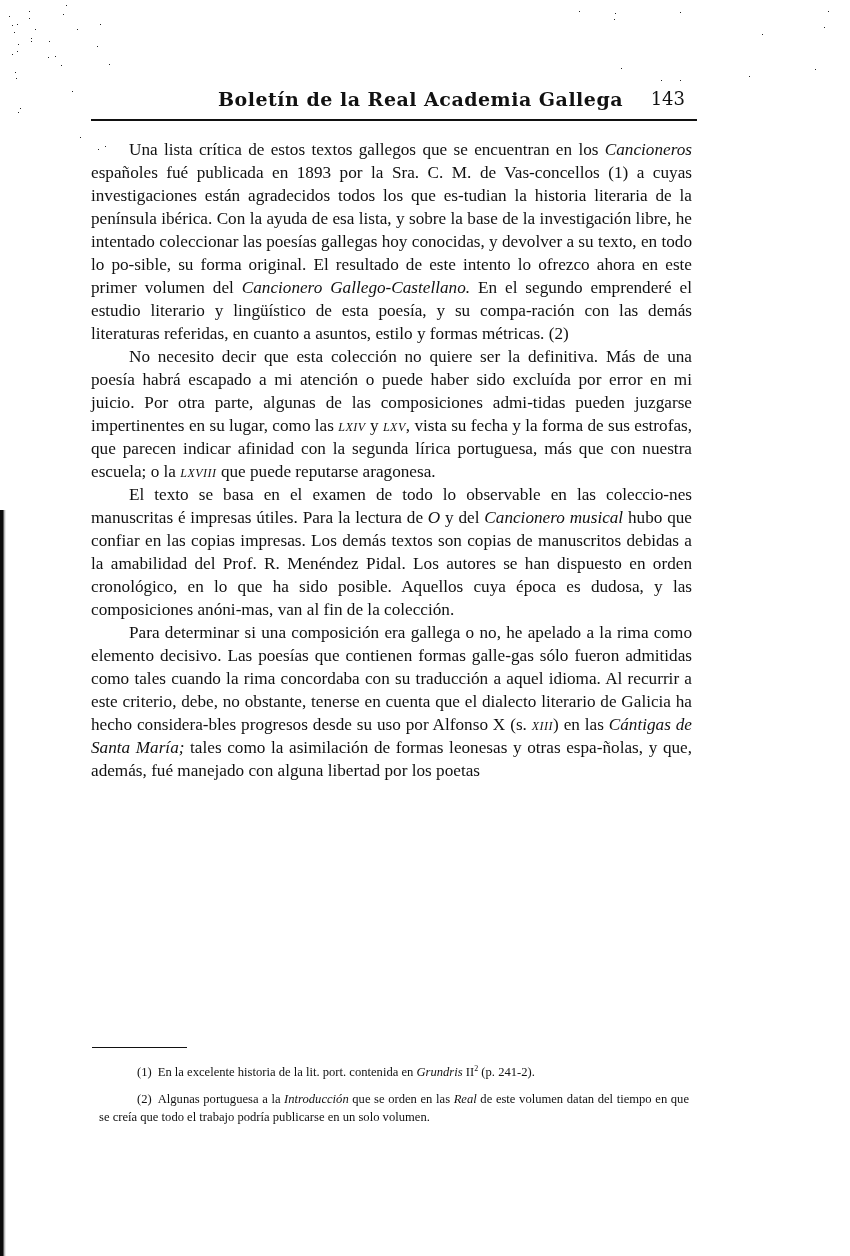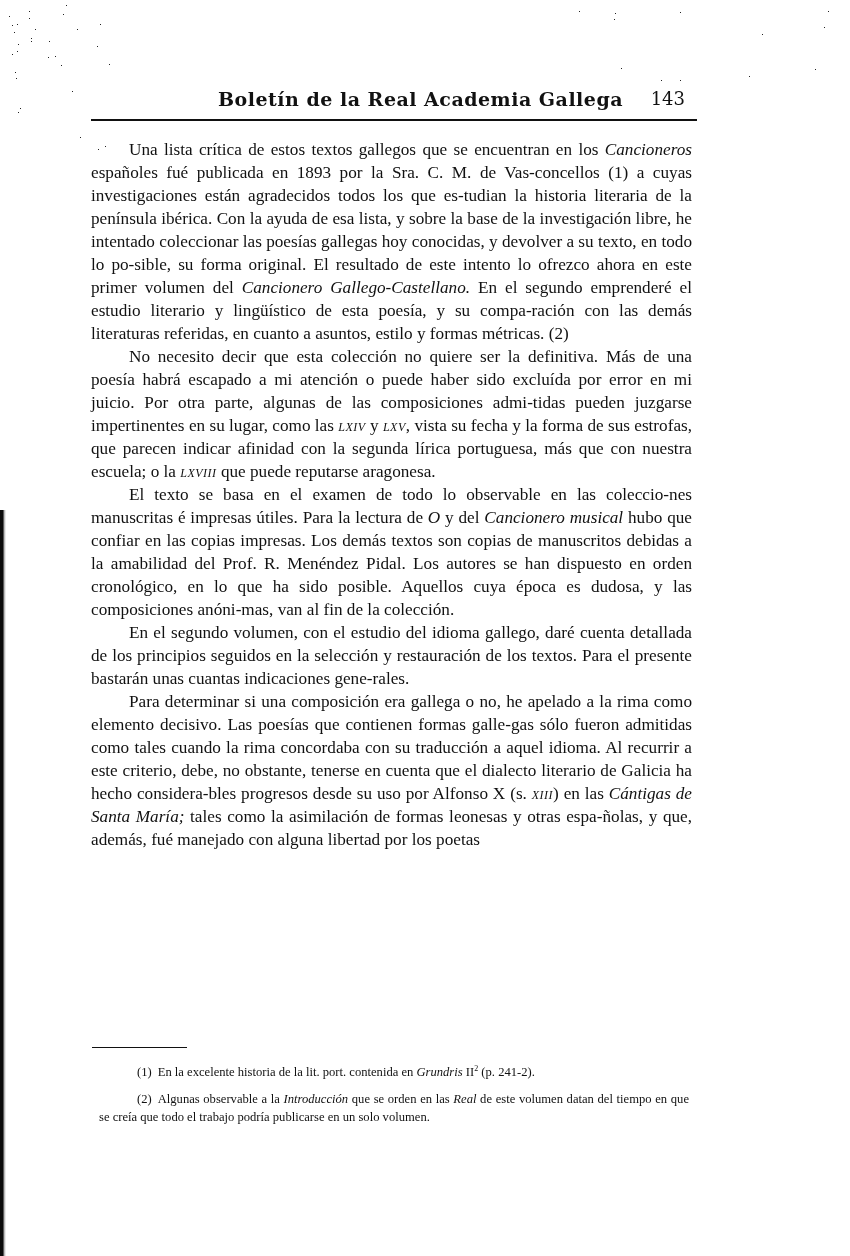--- a/index.html
+++ b/index.html
@@ -122,28 +122,27 @@
   <div class="running-head">
     <span class="running-title">Boletín de la Real Academia Gallega</span>
     <span class="page-number">143</span>
   </div>
   <div class="head-rule"></div>
 
   <div class="body-text" id="body-text">
       <p><span>Una lista crítica de estos textos gallegos que se encuentran en los </span><i>Cancioneros</i><span> españoles fué publicada en 1893 por la Sra. C. M. de Vas-concellos (1) a cuyas investigaciones están agradecidos todos los que es-tudian la historia literaria de la península ibérica. Con la ayuda de esa lista, y sobre la base de la investigación libre, he intentado coleccionar las poesías gallegas hoy conocidas, y devolver a su texto, en todo lo po-sible, su forma original. El resultado de este intento lo ofrezco ahora en este primer volumen del </span><i>Cancionero Gallego-Castellano.</i><span> En el segundo emprenderé el estudio literario y lingüístico de esta poesía, y su compa-ración con las demás literaturas referidas, en cuanto a asuntos, estilo y formas métricas. (2)</span></p>
       <p><span>No necesito decir que esta colección no quiere ser la definitiva. Más de una poesía habrá escapado a mi atención o puede haber sido excluída por error en mi juicio. Por otra parte, algunas de las composiciones admi-tidas pueden juzgarse impertinentes en su lugar, como las </span><span class="sc">LXIV</span><span> y </span><span class="sc">LXV</span><span>, vista su fecha y la forma de sus estrofas, que parecen indicar afinidad con la segunda lírica portuguesa, más que con nuestra escuela; o la </span><span class="sc">LXVIII</span><span> que puede reputarse aragonesa.</span></p>
       <p><span>El texto se basa en el examen de todo lo observable en las coleccio-nes manuscritas é impresas útiles. Para la lectura de </span><i>O</i><span> y del </span><i>Cancionero musical</i><span> hubo que confiar en las copias impresas. Los demás textos son copias de manuscritos debidas a la amabilidad del Prof. R. Menéndez Pidal. Los autores se han dispuesto en orden cronológico, en lo que ha sido posible. Aquellos cuya época es dudosa, y las composiciones anóni-mas, van al fin de la colección.</span></p>
-      <p><span>En el segundo volumen, con el estudio del idioma gallego, daré cuenta detallada de los principios seguidos en la selección y restauración de los textos. Para el presente bastarán unas cuantas indicaciones gene-rales.</span></p>
       <p><span>Para determinar si una composición era gallega o no, he apelado a la rima como elemento decisivo. Las poesías que contienen formas galle-gas sólo fueron admitidas como tales cuando la rima concordaba con su traducción a aquel idioma. Al recurrir a este criterio, debe, no obstante, tenerse en cuenta que el dialecto literario de Galicia ha hecho considera-bles progresos desde su uso por Alfonso X (s. </span><span class="sc">XIII</span><span>) en las </span><i>Cántigas de Santa María;</i><span> tales como la asimilación de formas leonesas y otras espa-ñolas, y que, además, fué manejado con alguna libertad por los poetas</span></p>
     </div>
 
   <div class="fn-rule"></div>
   <div class="footnotes" id="footnotes">
       <p><span class="fn-marker">(1)</span><span>En la excelente historia de la lit. port. contenida en </span><i>Grundris</i><span> II</span><sup>2</sup><span> (p. 241-2).</span></p>
-      <p><span class="fn-marker">(2)</span><span>Algunas observable a la </span><i>Introducción</i><span> que se orden en las </span><i>Real</i><span> de este volumen datan del tiempo en que se creía que todo el trabajo podría publicarse en un solo volumen.</span></p>
+      <p><span class="fn-marker">(2)</span><span>Algunas portuguesa a la </span><i>Introducción</i><span> que se orden en las </span><i>Real</i><span> de este volumen datan del tiempo en que se creía que todo el trabajo podría publicarse en un solo volumen.</span></p>
     </div>
 
   <div id="specks">
       <div class="speck" style="left: 9px; top: 16px;"></div>
       <div class="speck" style="left: 12px; top: 25px;"></div>
       <div class="speck" style="left: 17px; top: 24px;"></div>
       <div class="speck" style="left: 14px; top: 32px;"></div>
       <div class="speck" style="left: 29px; top: 11px;"></div>
       <div class="speck" style="left: 29px; top: 18px;"></div>
       <div class="speck" style="left: 35px; top: 29px;"></div>

